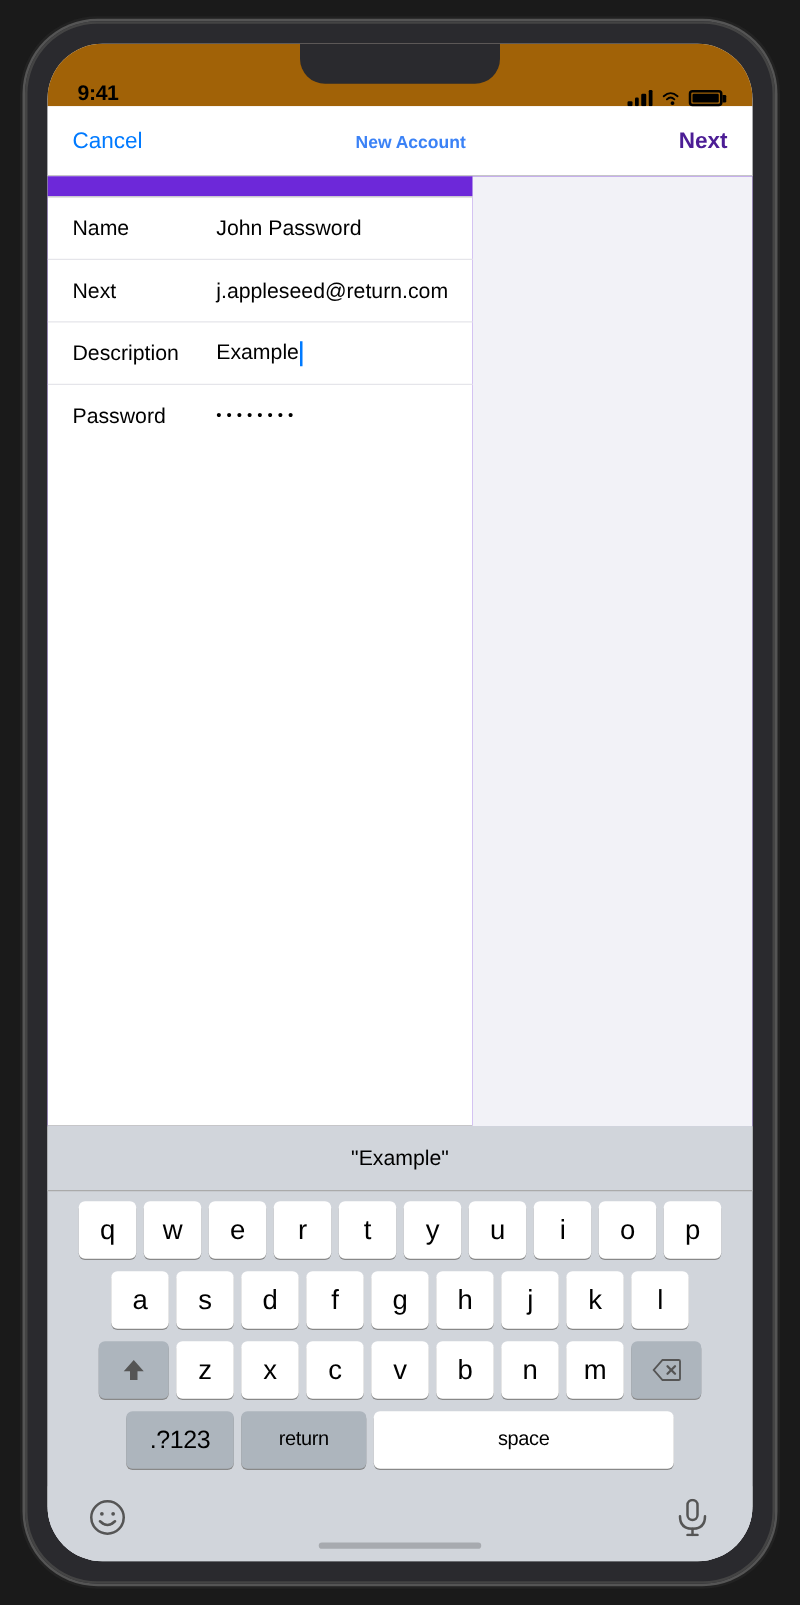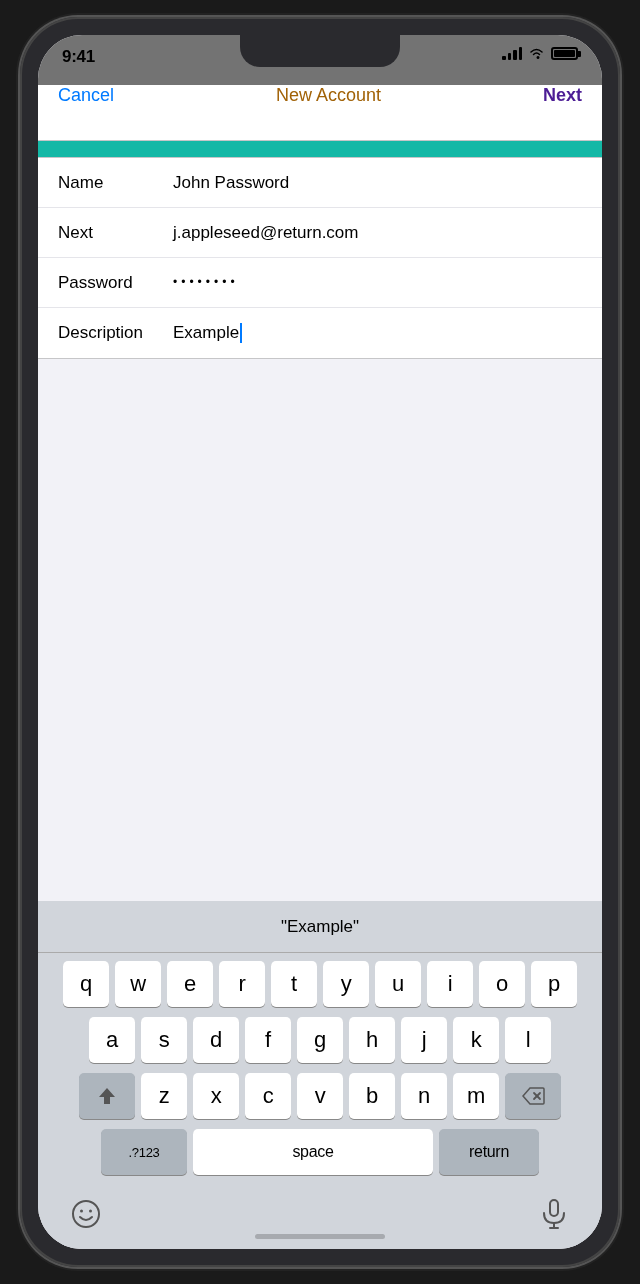--- a/index.html
+++ b/index.html
@@ -36,24 +36,24 @@
       bottom: 18px;
       background: #f2f2f7;
       border-radius: 44px;
       overflow: hidden;
       display: flex;
       flex-direction: column;
     }
 
     
     .status-bar {
-      background: #737373;
+      background: #a16207;
       height: 50px;
       display: flex;
-      align-items: flex-start;
+      align-items: flex-end;
       justify-content: space-between;
       padding: 12px 24px 0;
       flex-shrink: 0;
     }
 
     .status-time {
       font-size: 17px;
       font-weight: 600;
       color: #000;
       letter-spacing: -0.3px;
@@ -119,52 +119,53 @@
       background: #2a2a2e;
       border-radius: 0 0 20px 20px;
       z-index: 10;
     }
 
     
     .nav-bar {
       background: white;
       height: 56px;
       display: flex;
+      align-items: center;
       justify-content: space-between;
       padding: 0 20px;
       border-bottom: 1px solid #c6c6c8;
       flex-shrink: 0;
     }
 
     .nav-cancel {
       font-size: 18px;
       color: #007aff;
       cursor: pointer;
     }
 
     .nav-title {
-      font-size: 18px;
-      font-weight: 400;
-      color: #a16207;
+      font-size: 14px;
+      font-weight: 700;
+      color: #3b82f6;
     }
 
     .nav-next {
       font-size: 18px;
       color: #4c1d95;
       font-weight: 600;
       cursor: pointer;
     }
 
     
     .content-area {
       flex: 1;
-      background: #14b8a6;
+      background: #6d28d9;
       overflow: hidden;
       display: flex;
-      flex-direction: column;
+      flex-direction: row;
     }
 
     
     .form-section {
       margin-top: 16px;
       background: white;
       border-top: 1px solid #c6c6c8;
       border-bottom: 1px solid #c6c6c8;
     }
 
@@ -296,21 +297,21 @@
       width: 56px;
     }
 
     .key-delete {
       width: 56px;
       font-size: 18px;
     }
 
     .key-numbers {
       width: 86px;
-      font-size: 13px;
+      font-size: 20px;
     }
 
     .key-space {
       width: 240px;
       font-size: 16px;
     }
 
     .key-return {
       width: 100px;
       font-size: 16px;
@@ -404,27 +405,27 @@
           <span class="form-label">Name</span>
           <span class="form-value">John Password</span>
         </div>
 
         <div class="form-row">
           <span class="form-label">Next</span>
           <span class="form-value">j.appleseed@return.com</span>
         </div>
 
         <div class="form-row">
+          <span class="form-label">Description</span>
+          <span class="form-value active-field">Example<span class="cursor"></span></span>
+        </div>
+
+        <div class="form-row">
           <span class="form-label">Password</span>
           <span class="form-value password">••••••••</span>
-        </div>
-
-        <div class="form-row">
-          <span class="form-label">Description</span>
-          <span class="form-value active-field">Example<span class="cursor"></span></span>
         </div>
       </div>
 
       <div class="spacer-area"></div>
 
     </div>
 
     <div class="keyboard-container">
 
       <div class="autocomplete-bar">
@@ -475,22 +476,22 @@
             <svg width="24" height="18" viewBox="0 0 24 18">
               <path d="M9 1 H22 Q23 1 23 2 V16 Q23 17 22 17 H9 L2 9 Z" fill="none" stroke="#555" stroke-width="1.5"></path>
               <line x1="13" y1="6" x2="19" y2="12" stroke="#555" stroke-width="1.8" stroke-linecap="round"></line>
               <line x1="19" y1="6" x2="13" y2="12" stroke="#555" stroke-width="1.8" stroke-linecap="round"></line>
             </svg>
           </div>
         </div>
 
         <div class="key-row">
           <div class="key key-special key-numbers">.?123</div>
+          <div class="key key-special key-return">return</div>
           <div class="key key-space">space</div>
-          <div class="key key-special key-return">return</div>
         </div>
 
       </div>
 
       <div class="bottom-bar">
         <div class="emoji-btn">
           <svg width="30" height="30" viewBox="0 0 30 30">
             <circle cx="15" cy="15" r="13" fill="none" stroke="#555" stroke-width="2"></circle>
             <circle cx="10.5" cy="12" r="1.5" fill="#555"></circle>
             <circle cx="19.5" cy="12" r="1.5" fill="#555"></circle>

